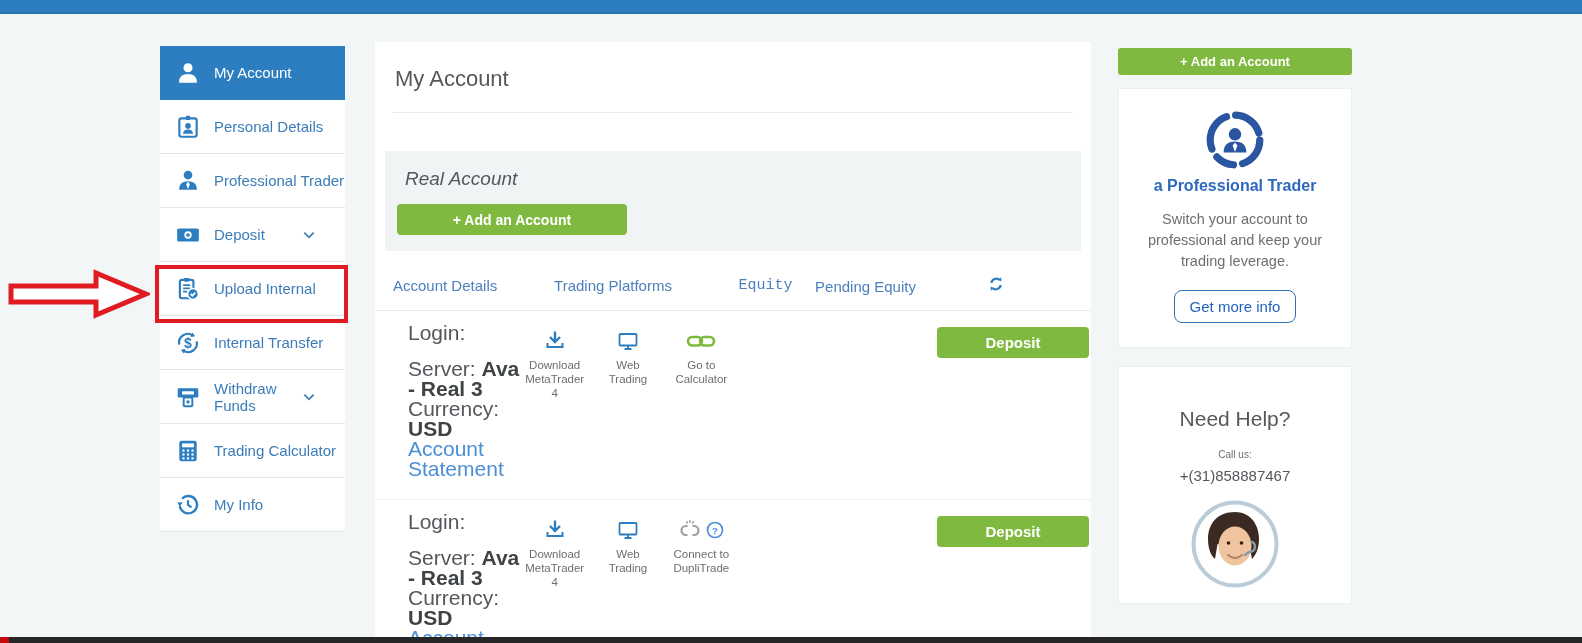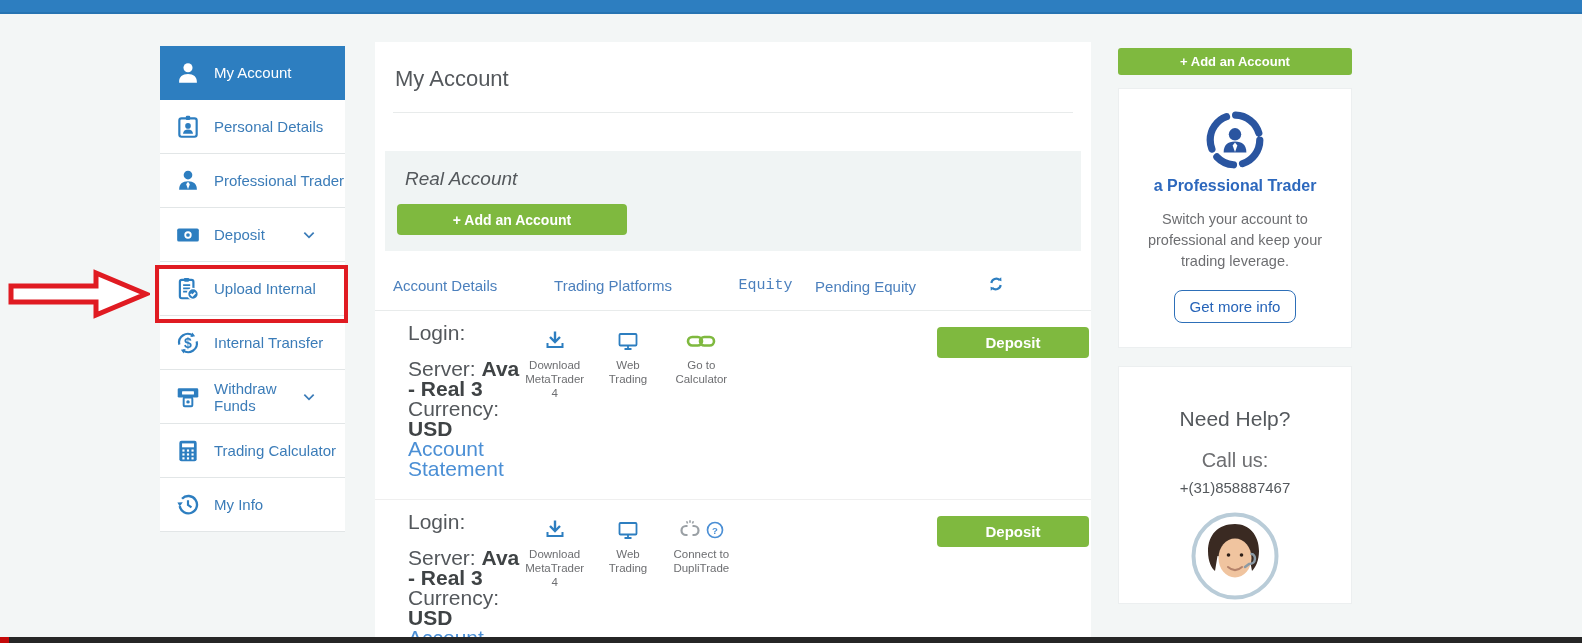--- a/index.html
+++ b/index.html
@@ -59,21 +59,21 @@
   .add-btn-right{width:100%;height:27px;font-size:13px;border-radius:3px;}
   .card{background:#fff;border:1px solid #eceff0;box-sizing:border-box;}
   .become-card{margin-top:13px;text-align:center;padding:20px 12px 24px 12px;}
   .become-title{font-size:34px;font-weight:600;color:#2d68bd;line-height:1.05;margin-top:10px;}
   .become-sub{font-size:16px;font-weight:bold;color:#2d68bd;margin-top:2px;}
   .become-desc{font-size:14.5px;color:#6d6e71;line-height:1.45;margin-top:14px;}
   .info-btn{display:inline-block;margin-top:18px;padding:7px 15px;border:1px solid #2d6fb8;border-radius:8px;
             color:#2563b8;font-size:15px;background:#fff;cursor:pointer;}
   .help-card{margin-top:18px;text-align:center;padding:40px 12px 18px 12px;height:238px;}
   .help-title{font-size:21px;color:#54585c;}
-  .call-label{font-size:20px;color:#6d6e71;margin-top:18px;}
+  .call-label{font-size:10px;color:#6d6e71;margin-top:18px;}
   .phone{font-size:15px;color:#54585c;margin-top:7px;}
   .avatar-wrap{margin:16px auto 0 auto;width:88px;height:88px;}
 
   
   .bottombar{position:absolute;left:0;bottom:0;width:100%;height:6px;background:#262626;z-index:10;}
   .bottombar .redseg{position:absolute;left:0;top:0;width:9px;height:6px;background:#c40a0a;}
 </style>
 </head>
 <body>
 

